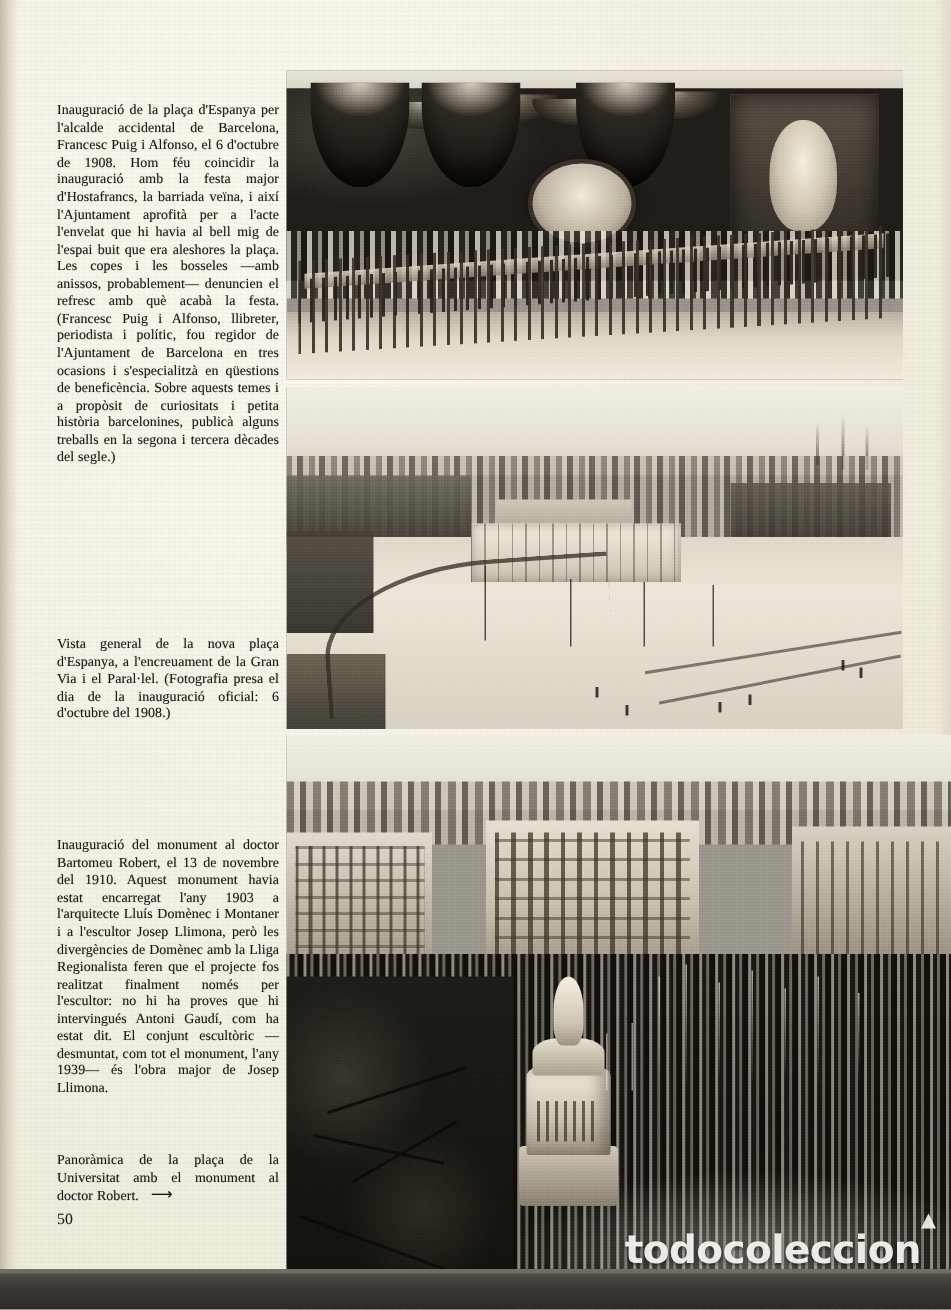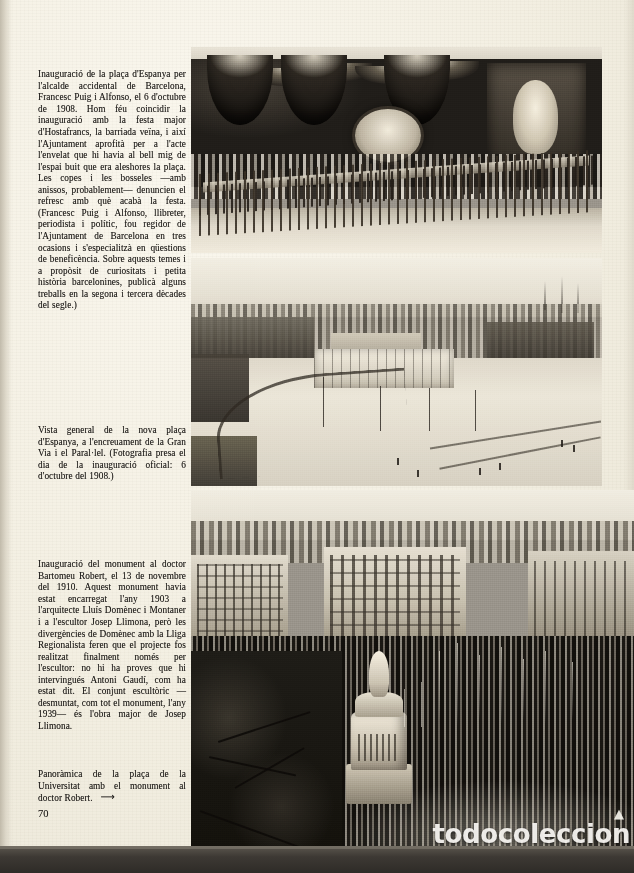--- a/index.html
+++ b/index.html
@@ -224,21 +224,21 @@
   .p3-mon-cap{position:absolute;left:14%;bottom:57%;width:72%;height:16%;
     background:linear-gradient(180deg,#e6e0d0,#a9a190);border-radius:40% 40% 8% 8%;}
   .p3-mon-fig{position:absolute;left:34%;bottom:70%;width:30%;height:30%;
     background:linear-gradient(180deg,#f4eee0 0%, #cac2b1 70%, #9d9484 100%);
     border-radius:50% 50% 30% 30%;}
   .p3-lamp{position:absolute;width:1px;background:rgba(240,235,222,.55);}
   .p3-streak{position:absolute;width:1px;background:linear-gradient(180deg,rgba(245,240,228,.65),rgba(245,240,228,0));}
 
   
   .watermark{
-    position:absolute;right:4px;bottom:24px;
+    position:absolute;right:20px;bottom:24px;
     font-family:"DejaVu Sans", sans-serif;
     font-weight:bold;
     font-size:26px;
     letter-spacing:-.4px;
     color:rgba(252,250,246,.92);
     text-shadow:0 1px 3px rgba(0,0,0,.55);
     user-select:none;
   }
   .wm-mark{
     position:absolute;right:8px;bottom:52px;
@@ -271,21 +271,21 @@
 
     <div class="cap-block" id="cap3">
       <p class="caption">Inauguració del monument al doctor Bartomeu Robert, el 13 de novembre del 1910. Aquest monument havia estat encarregat l'any 1903 a l'arquitecte Lluís Domènec i Montaner i a l'escultor Josep Llimona, però les divergències de Domènec amb la Lliga Regionalista feren que el projecte fos realitzat finalment només per l'escultor: no hi ha proves que hi intervingués Antoni Gaudí, com ha estat dit. El conjunt escultòric —desmuntat, com tot el monument, l'any 1939— és l'obra major de Josep Llimona.</p>
     </div>
 
     <div class="cap-block" id="cap4">
       <p class="caption"><span>Panoràmica de la plaça de la Universitat amb el monument al doctor Robert.</span><span class="arrow">⟶</span></p>
     </div>
   </div>
 
-  <div class="folio">70</div>
+  <div class="folio">50</div>
 
   <div class="photo" id="photo1">
     <div class="p1-sky"></div>
     <div class="p1-canopy"></div>
 
     <div class="p1-swag" style="left:14%;top:10%;"></div>
     <div class="p1-swag" style="left:27%;top:8%;"></div>
     <div class="p1-swag" style="left:40%;top:9%;"></div>
     <div class="p1-swag" style="left:53%;top:7%;"></div>
     <div class="p1-drape" style="left:4%;"></div>

